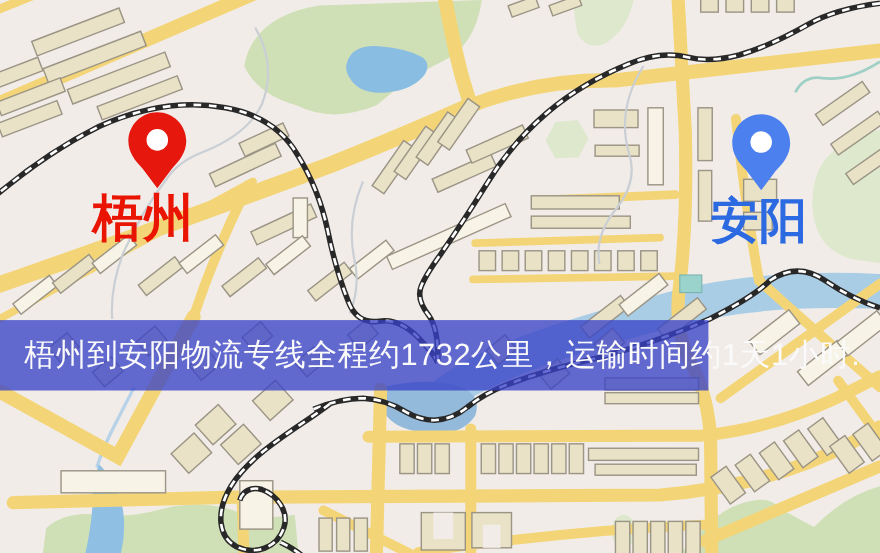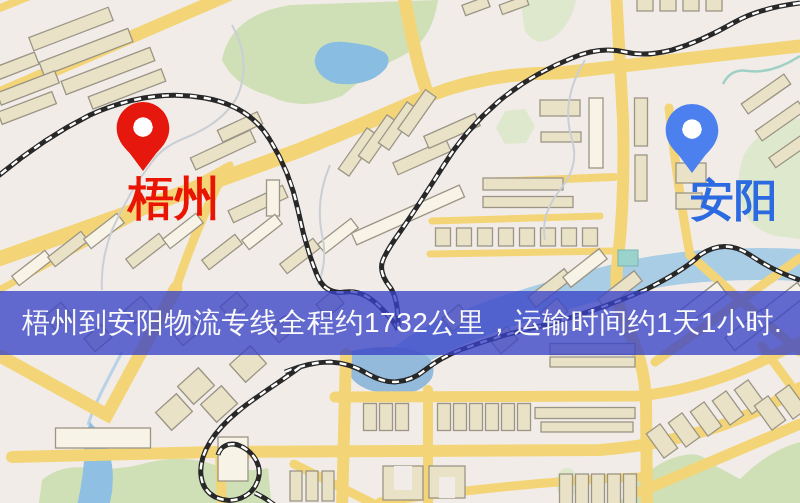--- a/index.html
+++ b/index.html
@@ -11,31 +11,31 @@
   .roads path{stroke:var(--c-road,#f3d577);fill:none;stroke-linecap:round;}
   .rail-base{stroke:var(--c-railway,#282828);stroke-width:5;fill:none;}
   .rail-dash{stroke:#ffffff;stroke-width:2.4;fill:none;stroke-dasharray:7 7;}
   .bld{fill:var(--c-building,#eae2c6);stroke:#9b9586;stroke-width:1.3;}
   .bld-w{fill:#f7f3e6;stroke:#9b9586;stroke-width:1.3;}
   .cut{fill:var(--c-background,#f2ece9);stroke:none;}
   .park{fill:var(--c-park-green,#cfe0b6);stroke:none;}
   .park-lt{fill:#dde8cc;stroke:none;}
   .contour{stroke:#c9cfd4;stroke-width:2;fill:none;}
   
-  .banner{position:absolute;left:0;top:291px;width:800px;height:64px;
+  .banner{position:absolute;left:0;top:291px;width:644px;height:64px;
           background:var(--c-banner-bg,rgba(56,66,198,0.78));
           display:flex;align-items:center;}
   .banner span{color:var(--c-banner-text,#fafafa);font-size:28px;
                letter-spacing:.5px;padding-left:22px;white-space:nowrap;}
   
   .pin{position:absolute;width:56px;height:73px;}
   .pin.origin{left:115px;top:100px;}
   .pin.dest{left:664px;top:102px;}
   .city-label{position:absolute;font-size:46px;font-weight:bold;line-height:1;
-              font-family:"Liberation Serif","DejaVu Serif",serif;white-space:nowrap;margin-left:44px;}
+              font-family:"Liberation Serif","DejaVu Serif",serif;white-space:nowrap;}
   .city-label.origin{left:84px;top:176px;color:var(--c-origin-label,#ea1403);}
   .city-label.dest{left:646px;top:179px;color:var(--c-destination-label,#2c6ae2);font-size:44px;text-align:right;}
 </style>
 </head>
 <body>
 
 <div class="stage">
 
   <svg class="map" width="800" height="503" viewBox="0 0 800 503">
 

